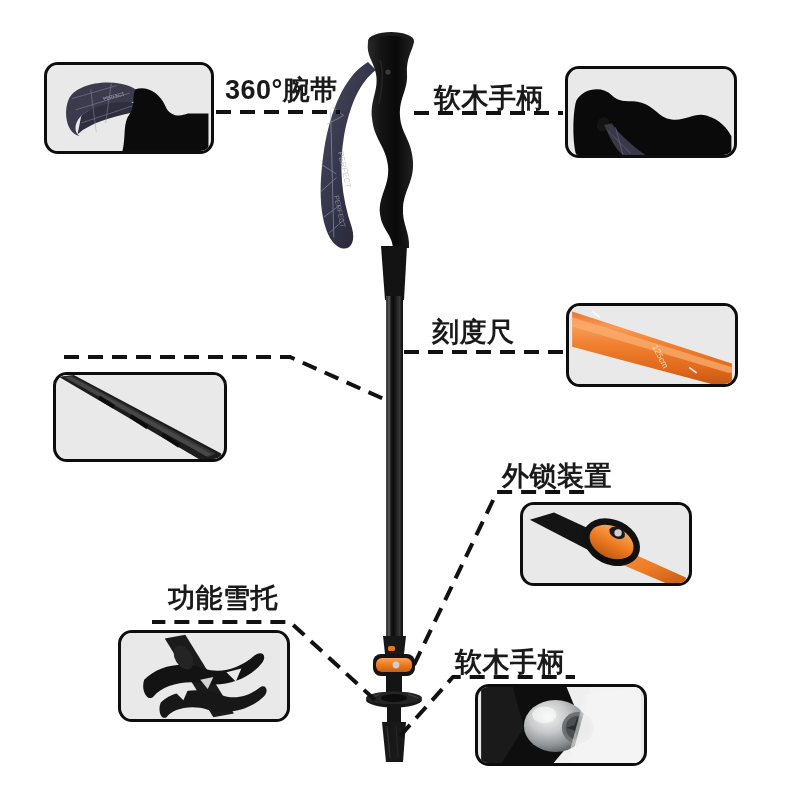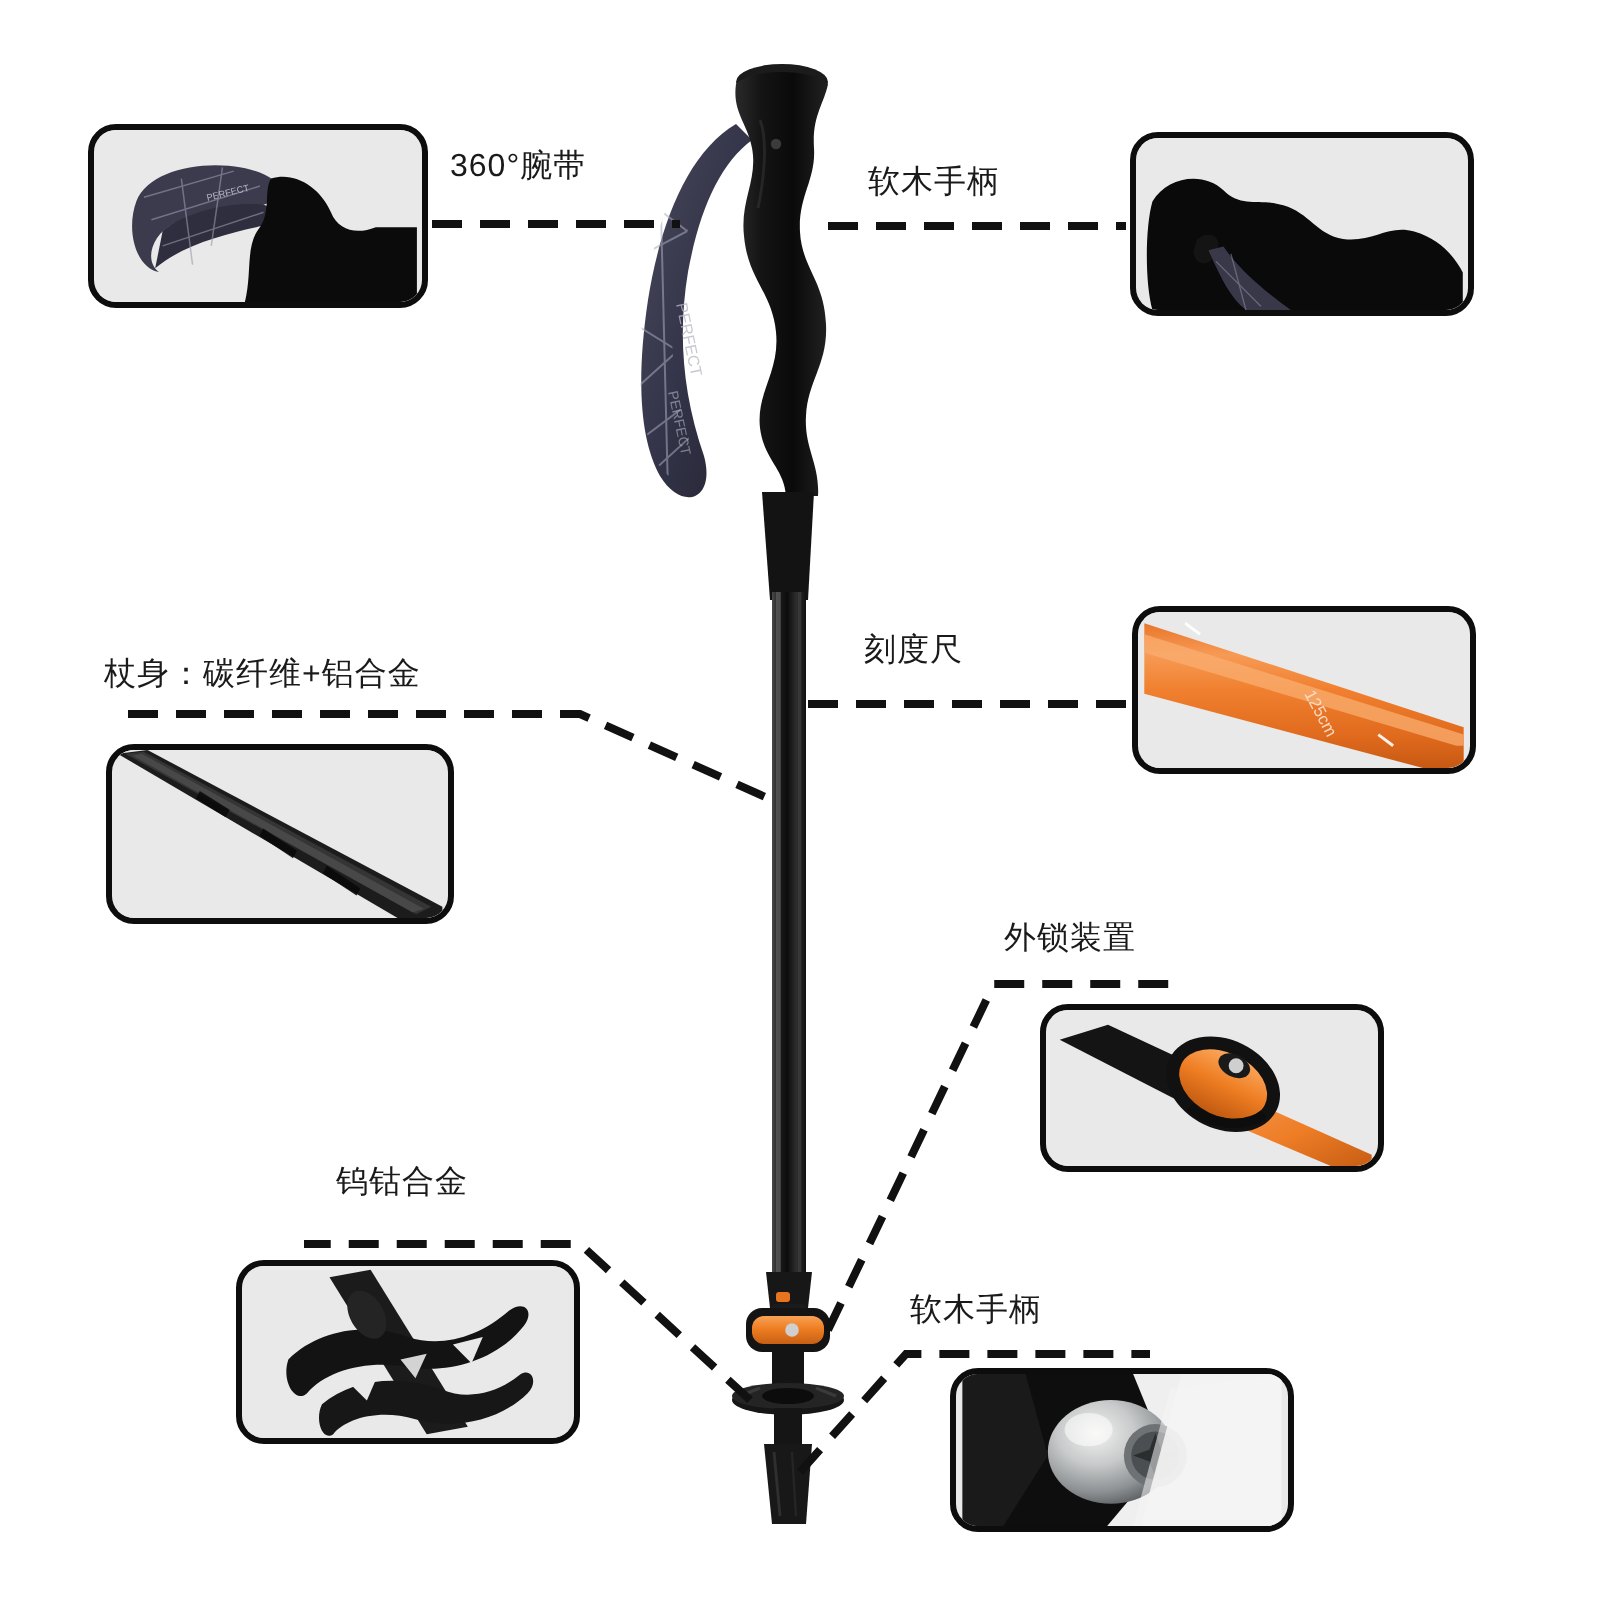--- a/index.html
+++ b/index.html
@@ -15,25 +15,25 @@
     width: 800px;
     height: 800px;
     background: #ffffff;
     overflow: hidden;
   }
 
   
   .label {
     position: absolute;
     color: #1a1a1a;
-    font-size: 16px;
+    font-size: 27px;
     line-height: 1.05;
     letter-spacing: 0.5px;
     white-space: nowrap;
-    font-weight: 400;
+    font-weight: 700;
   }
 
   
   .detail-box {
     position: absolute;
     background: #e9e9e9;
     border: 3px solid #0d0d0d;
     border-radius: 14px;
     overflow: hidden;
     box-sizing: border-box;
@@ -178,24 +178,23 @@
 
     <polyline points="414,665 497,492 590,492"></polyline>
 
     <polyline points="375,700 290,622 152,622"></polyline>
 
     <polyline points="400,736 453,677 575,677"></polyline>
   </svg>
 
   <div class="label" style="left:225px; top:76px;">360°腕带</div>
   <div class="label" style="left:434px; top:84px;">软木手柄</div>
-  <div class="label" style="left:52px; top:330px;">杖身：碳纤维+铝合金</div>
   <div class="label" style="left:432px; top:318px;">刻度尺</div>
   <div class="label" style="left:502px; top:462px;">外锁装置</div>
-  <div class="label" style="left:168px; top:584px;">钨钴合金</div>
+  <div class="label" style="left:168px; top:584px;">功能雪托</div>
   <div class="label" style="left:455px; top:648px;">软木手柄</div>
 
   <div class="detail-box" style="left:44px; top:62px; width:170px; height:92px;">
     <svg viewBox="0 0 170 92" xmlns="http://www.w3.org/2000/svg">
       <rect width="170" height="92" fill="#e9e9e9"></rect>
       <g>
         <path d="M20 38 C26 22 54 16 76 20 C96 24 100 32 92 38
                  C80 46 54 44 40 50 C28 56 24 70 32 76
                  C20 74 14 54 20 38 Z" fill="#3b3b4d"></path>
         <path d="M30 74 C44 62 66 56 84 52 C94 50 96 42 88 40

